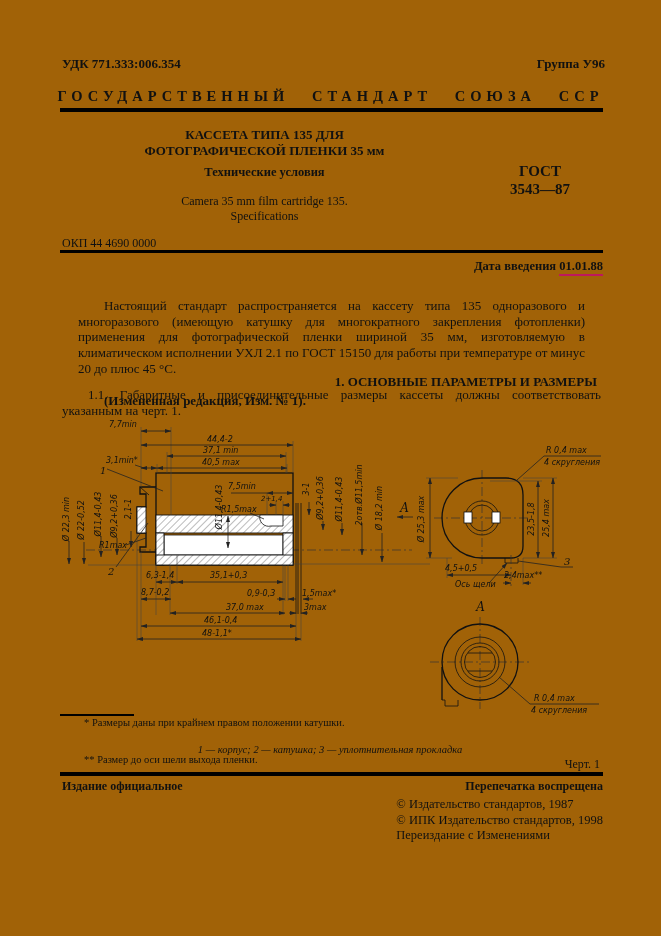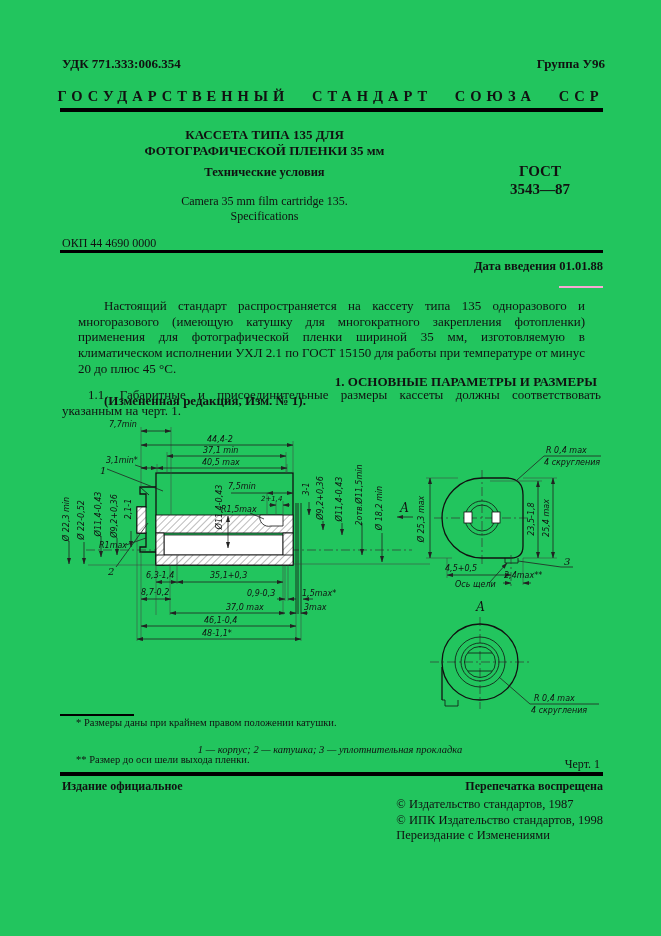--- a/index.html
+++ b/index.html
@@ -1,42 +1,42 @@
 <!DOCTYPE html>
 <html><head>
 <meta charset="utf-8">
 <style>
   html,body{margin:0;padding:0;background:#e8e8e8;}
-  .page{position:relative;width:661px;height:936px;background:#22c55e;margin:0 auto;
+  .page{position:relative;width:661px;height:936px;background:#a16207;margin:0 auto;
         font-family:"Liberation Serif",serif;color:#111;overflow:hidden;}
   .abs{position:absolute;}
   .b{font-weight:bold;}
   .udk{left:62px;top:56px;font-size:13px;font-weight:bold;}
   .group{right:56px;top:56px;font-size:13px;font-weight:bold;}
   .stdline{left:0;right:0;top:88px;text-align:center;font-weight:bold;font-size:14.5px;
            letter-spacing:5px;word-spacing:14px;white-space:nowrap;}
   .rule1{left:60px;right:58px;top:108px;height:4px;background:#000;}
   .titleblock{left:62px;top:127px;width:405px;text-align:center;font-weight:bold;
               font-size:13px;line-height:15.5px;}
   .subtitle{left:62px;top:165px;width:405px;text-align:center;font-weight:bold;font-size:12.5px;}
   .gostblock{left:470px;top:162px;width:140px;text-align:center;font-weight:bold;
              font-size:15px;line-height:18px;}
   .enblock{left:62px;top:194px;width:405px;text-align:center;font-size:12px;line-height:14.5px;}
   .okp{left:62px;top:236px;font-size:12px;}
   .rule2{left:60px;right:58px;top:250px;height:3px;background:#000;}
   .dateline{right:58px;top:259px;font-size:12.5px;font-weight:bold;}
-  .dateline .dv{border-bottom:2px solid #f9a8d4;padding-bottom:13px;}
+  .dateline .dv{border-bottom:2px solid #be185d;padding-bottom:1px;}
   .para{left:62px;right:60px;top:282px;font-size:13px;line-height:15.7px;text-align:justify;}
   .para p{margin:16px;text-indent:26px;}
   .sechead{left:62px;right:64px;top:364px;text-align:right;font-weight:bold;font-size:13px;margin-top:10px;}
   .clause{left:62px;right:60px;top:387px;font-size:13px;line-height:15.7px;text-align:justify;}
   .clause p{margin:0;text-indent:26px;}
   .drawing{left:0;top:415px;}
   .fnrule{left:60px;top:714px;width:74px;height:2px;background:#000;}
-  .fn{left:76px;font-size:10.5px;text-align:center;}
+  .fn{left:84px;font-size:10.5px;text-align:center;}
   .fn1{top:717px;} .fn2{top:730px;margin-top:24px;}
   .legend{left:60px;top:744px;width:540px;text-align:center;font-size:10.5px;font-style:italic;}
   .caption{left:60px;top:757px;width:540px;text-align:right;font-size:12px;}
   .rule3{left:60px;right:58px;top:772px;height:4px;background:#000;}
   .official{left:62px;top:779px;font-size:12px;font-weight:bold;}
   .reprint{right:58px;top:779px;font-size:12px;font-weight:bold;}
   .copy{right:58px;top:797px;text-align:left;font-size:12.5px;line-height:15.5px;}
   
   .out{stroke:#111;stroke-width:1.3;fill:none;}
   .thin{stroke:#111;stroke-width:0.8;fill:none;}

